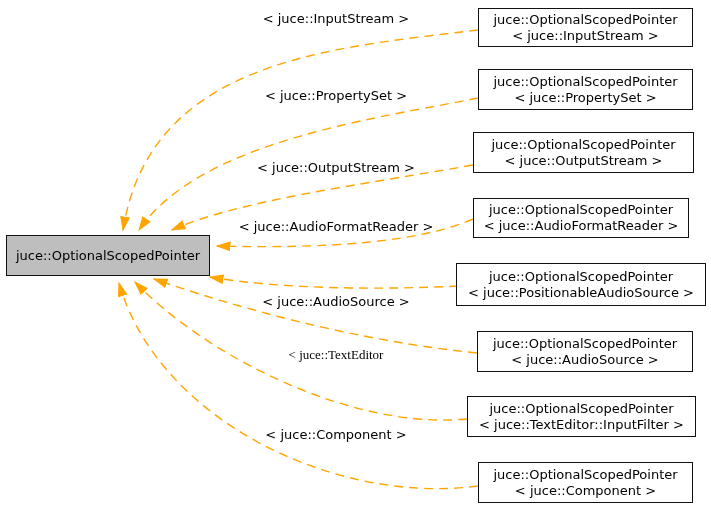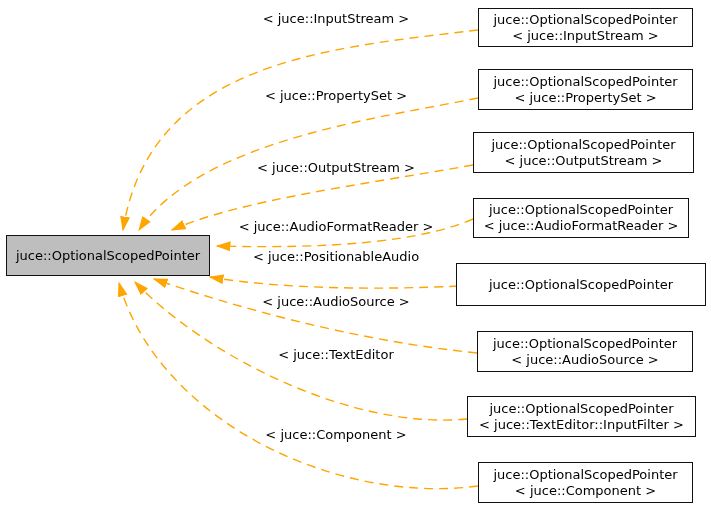--- a/index.html
+++ b/index.html
@@ -62,20 +62,21 @@
   <div class="node" style="left: 473px; top: 132px; width: 221px; height: 41px; background: rgb(255, 255, 255); border-color: rgb(17, 17, 17); color: rgb(0, 0, 0);">
     <div>juce::OptionalScopedPointer</div>
     <div>&lt; juce::OutputStream &gt;</div>
   </div>
   <div class="node" style="left: 473px; top: 198px; width: 216px; height: 40px; background: rgb(255, 255, 255); border-color: rgb(17, 17, 17); color: rgb(0, 0, 0);">
     <div>juce::OptionalScopedPointer</div>
     <div>&lt; juce::AudioFormatReader &gt;</div>
   </div>
   <div class="node" style="left: 456px; top: 263px; width: 250px; height: 43px; background: rgb(255, 255, 255); border-color: rgb(17, 17, 17); color: rgb(0, 0, 0);">
     <div>juce::OptionalScopedPointer</div>
+    <div>&lt; juce::PositionableAudioSource &gt;</div>
   </div>
   <div class="node" style="left: 477px; top: 331px; width: 216px; height: 41px; background: rgb(255, 255, 255); border-color: rgb(17, 17, 17); color: rgb(0, 0, 0);">
     <div>juce::OptionalScopedPointer</div>
     <div>&lt; juce::AudioSource &gt;</div>
   </div>
   <div class="node" style="left: 467px; top: 396px; width: 229px; height: 41px; background: rgb(255, 255, 255); border-color: rgb(17, 17, 17); color: rgb(0, 0, 0);">
     <div>juce::OptionalScopedPointer</div>
     <div>&lt; juce::TextEditor::InputFilter &gt;</div>
   </div>
   <div class="node" style="left: 478px; top: 462px; width: 215px; height: 41px; background: rgb(255, 255, 255); border-color: rgb(17, 17, 17); color: rgb(0, 0, 0);">
@@ -89,25 +90,24 @@
   <div class="edge-label" style="left:226px;top:88px;">
     <div>&lt; juce::PropertySet &gt;</div>
   </div>
   <div class="edge-label" style="left:226px;top:160px;">
     <div>&lt; juce::OutputStream &gt;</div>
   </div>
   <div class="edge-label" style="left:226px;top:219px;">
     <div>&lt; juce::AudioFormatReader &gt;</div>
   </div>
   <div class="edge-label" style="left:226px;top:249px;">
-    <div>&lt; juce::PositionableAudio</div>
   </div>
   <div class="edge-label" style="left:226px;top:294px;">
     <div>&lt; juce::AudioSource &gt;</div>
   </div>
-  <div class="edge-label" style="left:226px;top:347px;">
+  <div class="edge-label" style="left:226px;top:347px;font-family:Liberation Serif, serif;">
     <div>&lt; juce::TextEditor</div>
   </div>
   <div class="edge-label" style="left:226px;top:427px;">
     <div>&lt; juce::Component &gt;</div>
   </div>
 
 </div>
 
 </body></html>

